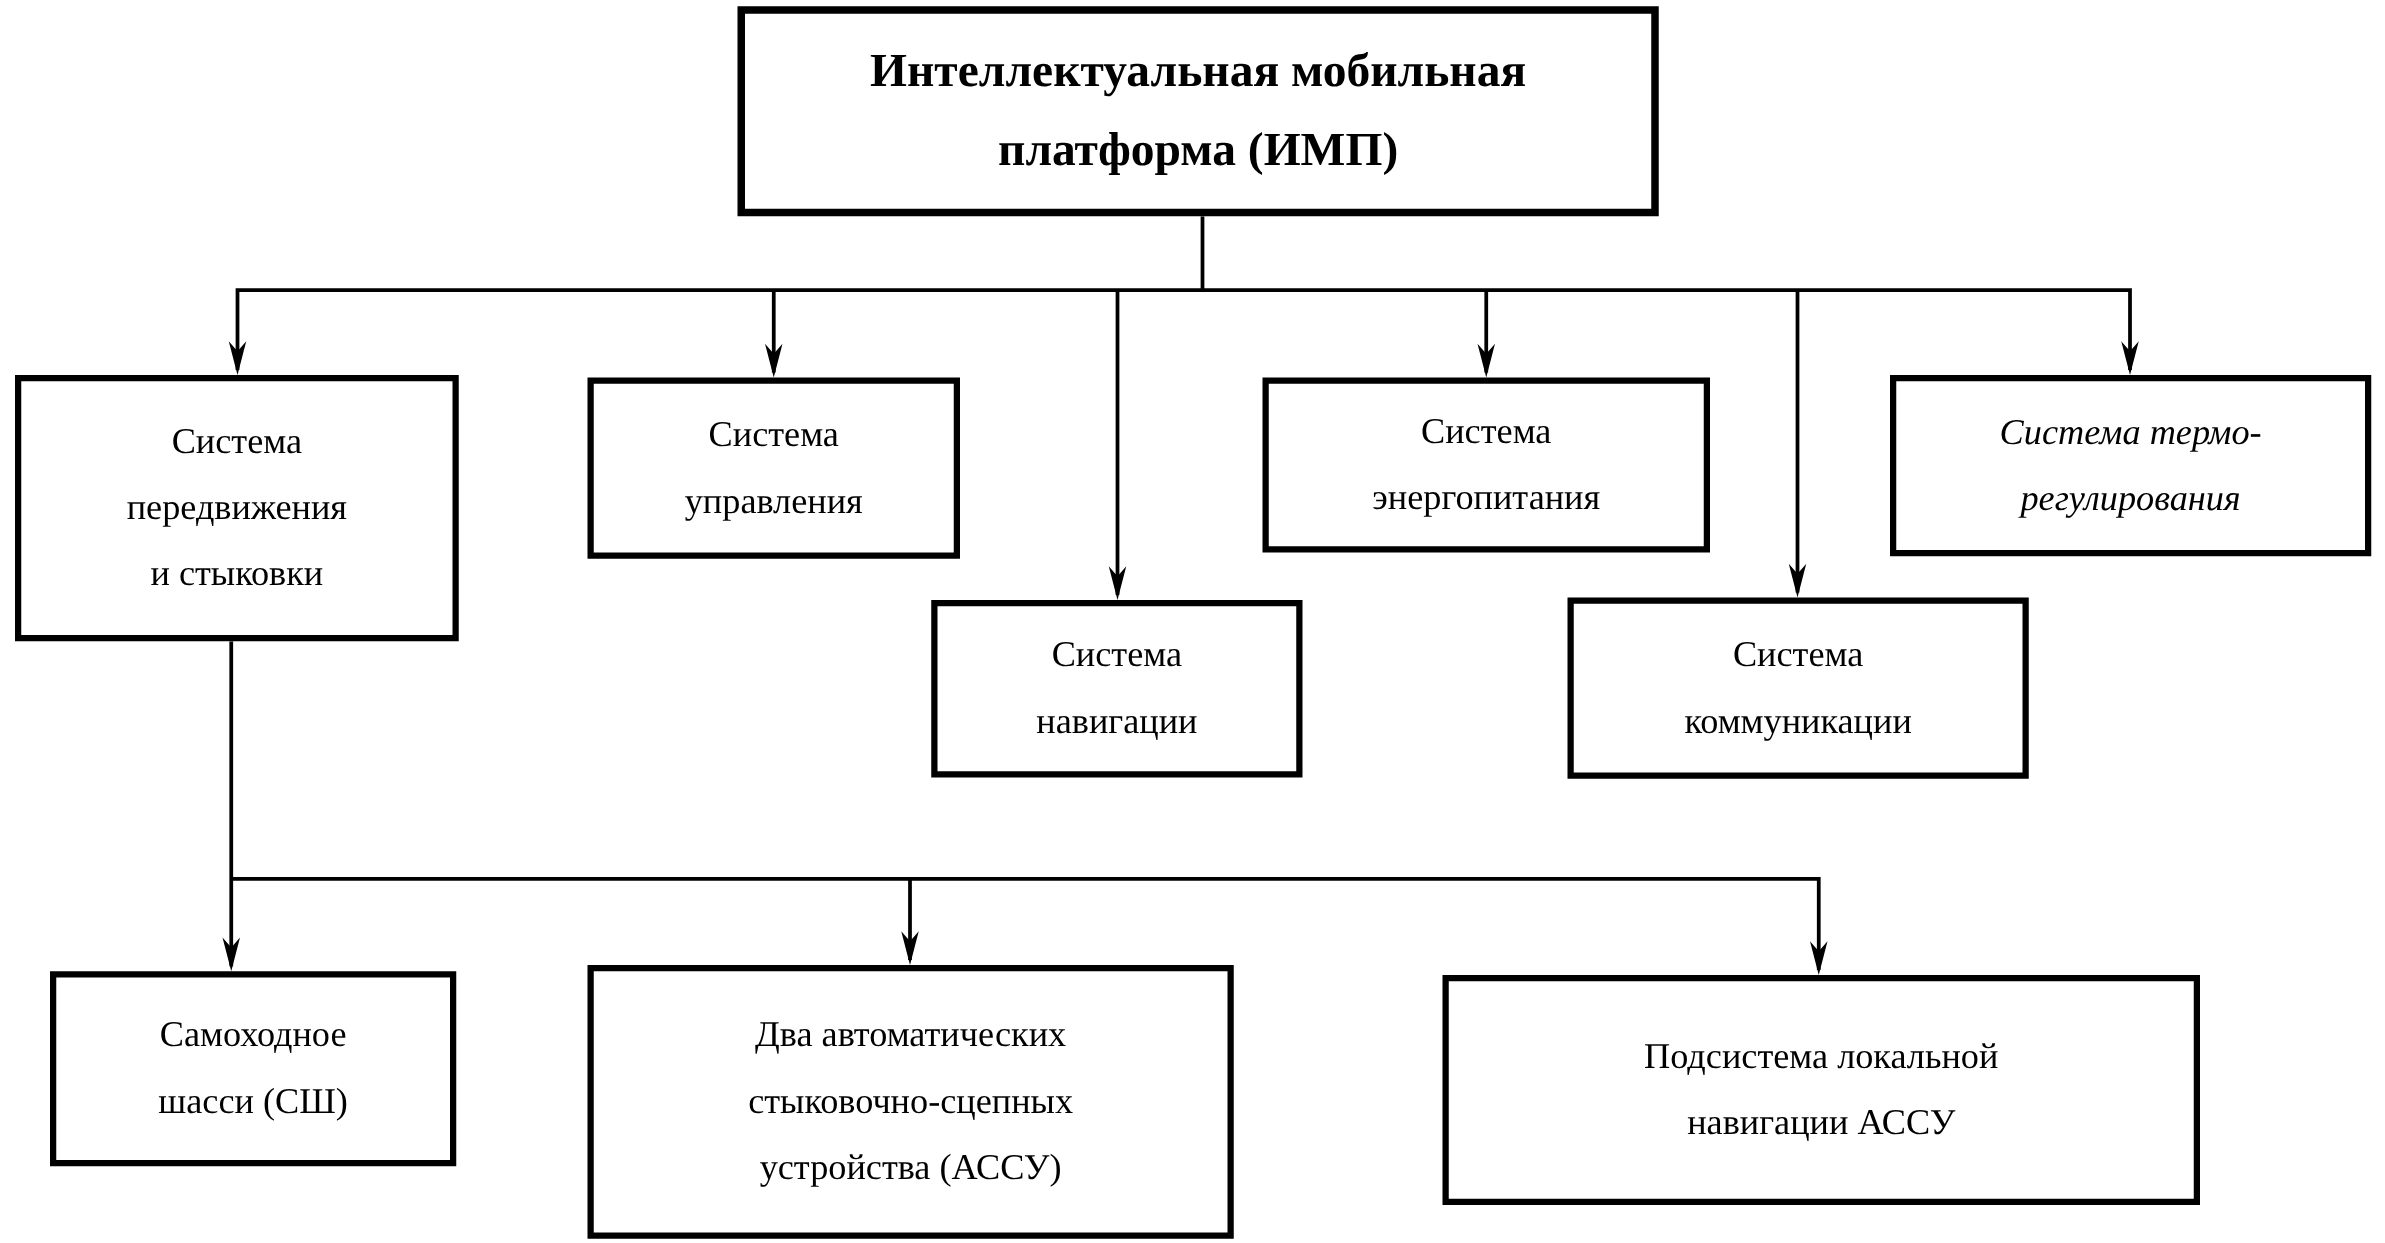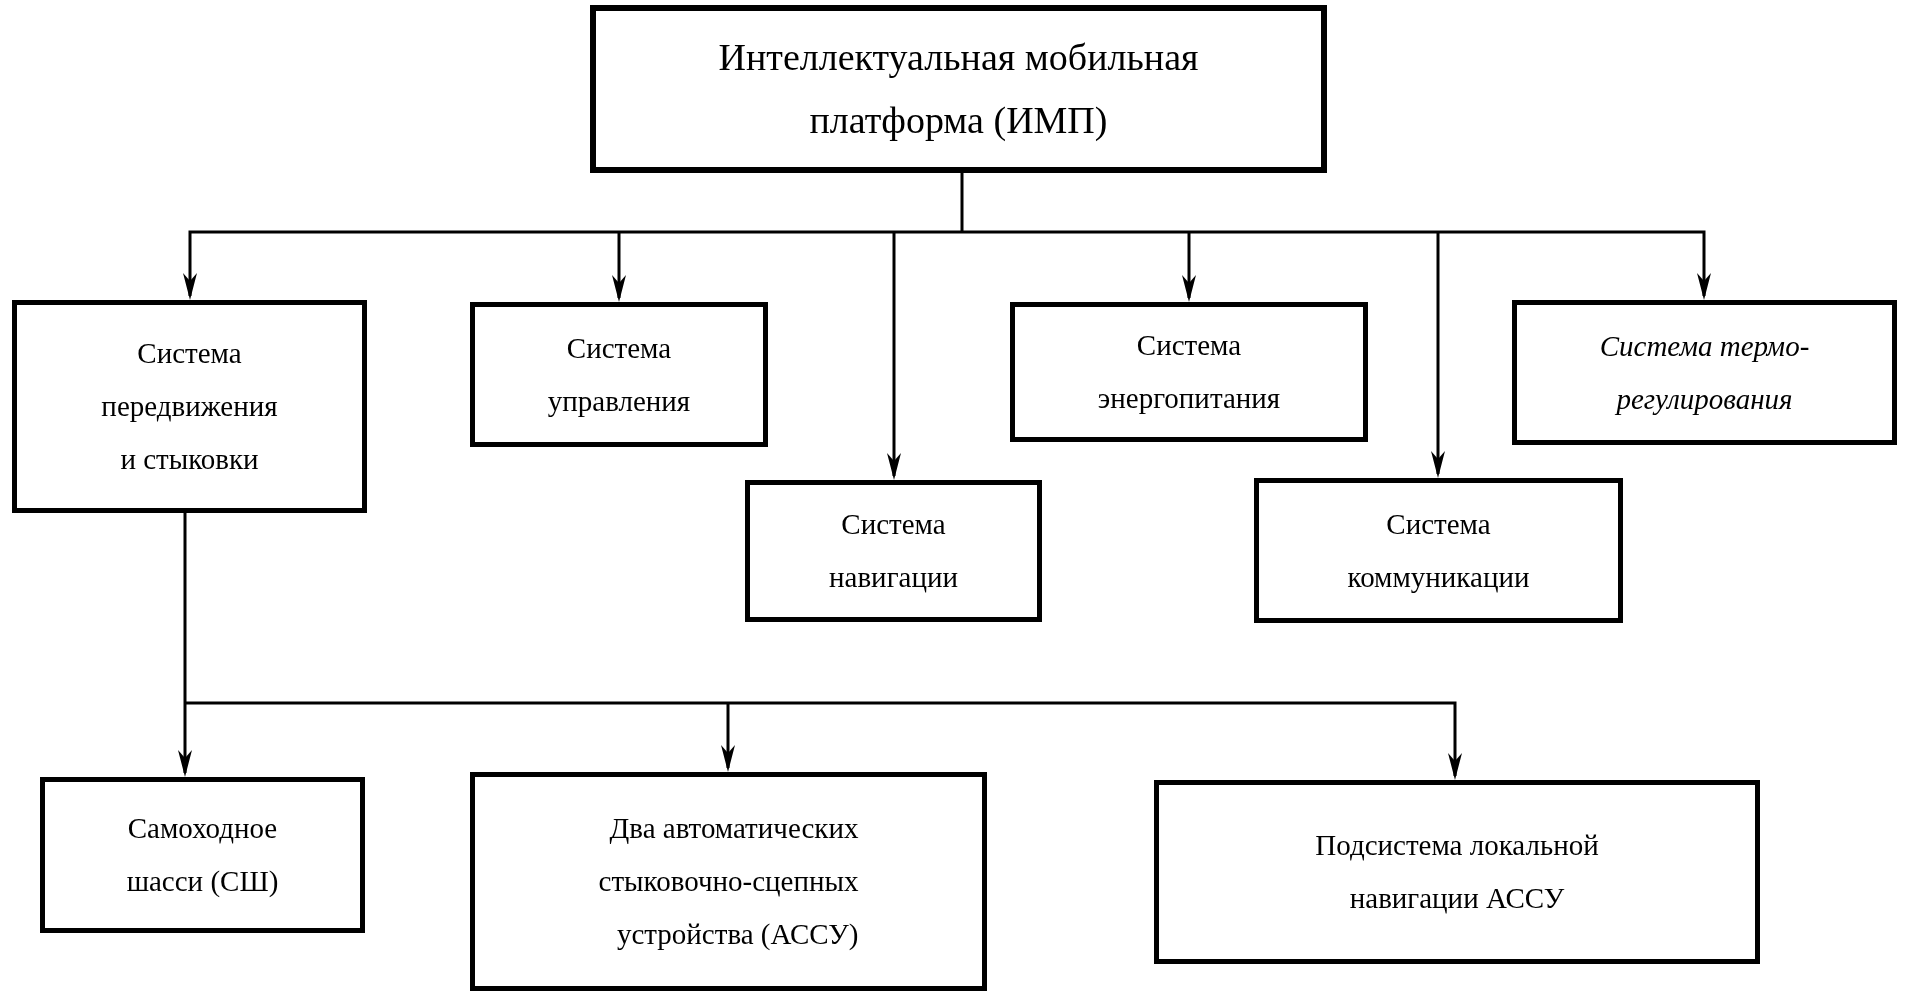--- a/index.html
+++ b/index.html
@@ -35,21 +35,21 @@
   }
   .node .label {
     white-space: pre-line;
     font-size: 29px;
     line-height: 1.82;
   }
   .node.root {
     border-width: 6px;
   }
   .node.root .label {
-    font-weight: normal;
+    font-weight: bold;
     font-size: 38px;
     line-height: 1.65;
   }
 </style>
 </head>
 <body>
 
 <div class="canvas">
 
   <svg class="connectors" viewBox="0 0 1908 994" xmlns="http://www.w3.org/2000/svg">
@@ -111,21 +111,21 @@
   <div class="node" style="left:1512px; top:300px; width:385px; height:145px;font-style:italic;">
     <span class="label">Система термо-
 регулирования</span>
   </div>
 
   <div class="node" style="left:18px; top:777px; width:325px; height:156px;margin-left:22px;">
     <span class="label">Самоходное
 шасси (СШ)</span>
   </div>
 
-  <div class="node" style="left:470px; top:772px; width:517px; height:219px;text-align:right;">
+  <div class="node" style="left:470px; top:772px; width:517px; height:219px;">
     <span class="label">Два автоматических
 стыковочно-сцепных
 устройства (АССУ)</span>
   </div>
 
   <div class="node" style="left:1154px; top:780px; width:606px; height:184px;">
     <span class="label">Подсистема локальной
 навигации АССУ</span>
   </div>
 

